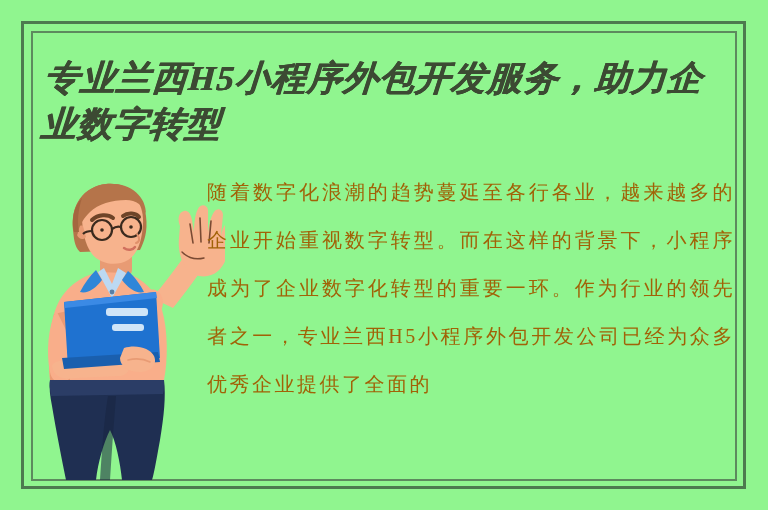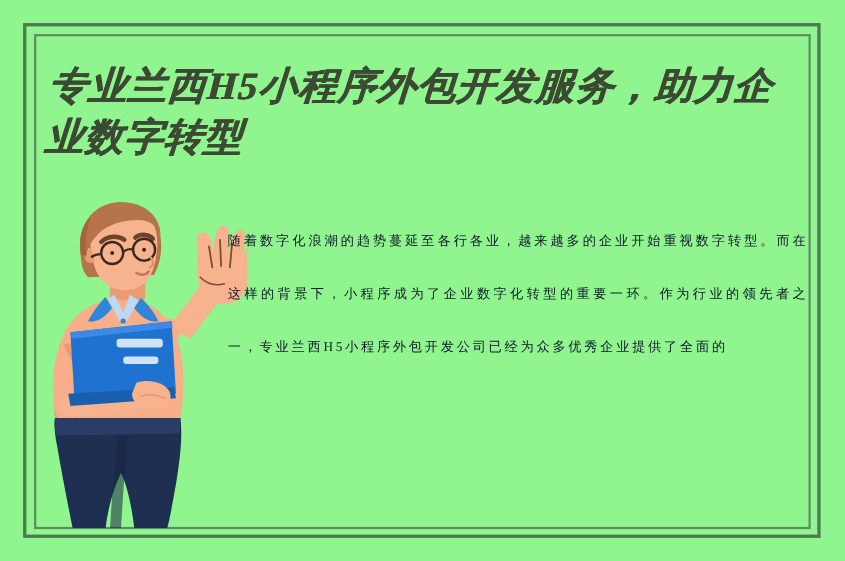--- a/index.html
+++ b/index.html
@@ -61,25 +61,25 @@
     text-shadow: 0.5px 0 0 #3c4a33, -0.3px 0.3px 0 #3c4a33;
     transform: skewX(-4deg);
     transform-origin: left top;
     white-space: pre-wrap;
   }
 
   
   .body-text {
     position: absolute;
     left: 207px;
-    top: 195px;
+    top: 168px;
     width: 528px;
-    color: #0f172a;
+    color: #a16207;
     font-family: "Liberation Serif", serif;
-    font-size: 12px;
+    font-size: 20px;
     line-height: 48px;
     letter-spacing: 2.5px;
     text-align: justify;
     text-align-last: left;
     white-space: pre-wrap;
   }
 
   
   .illustration {
     position: absolute;

